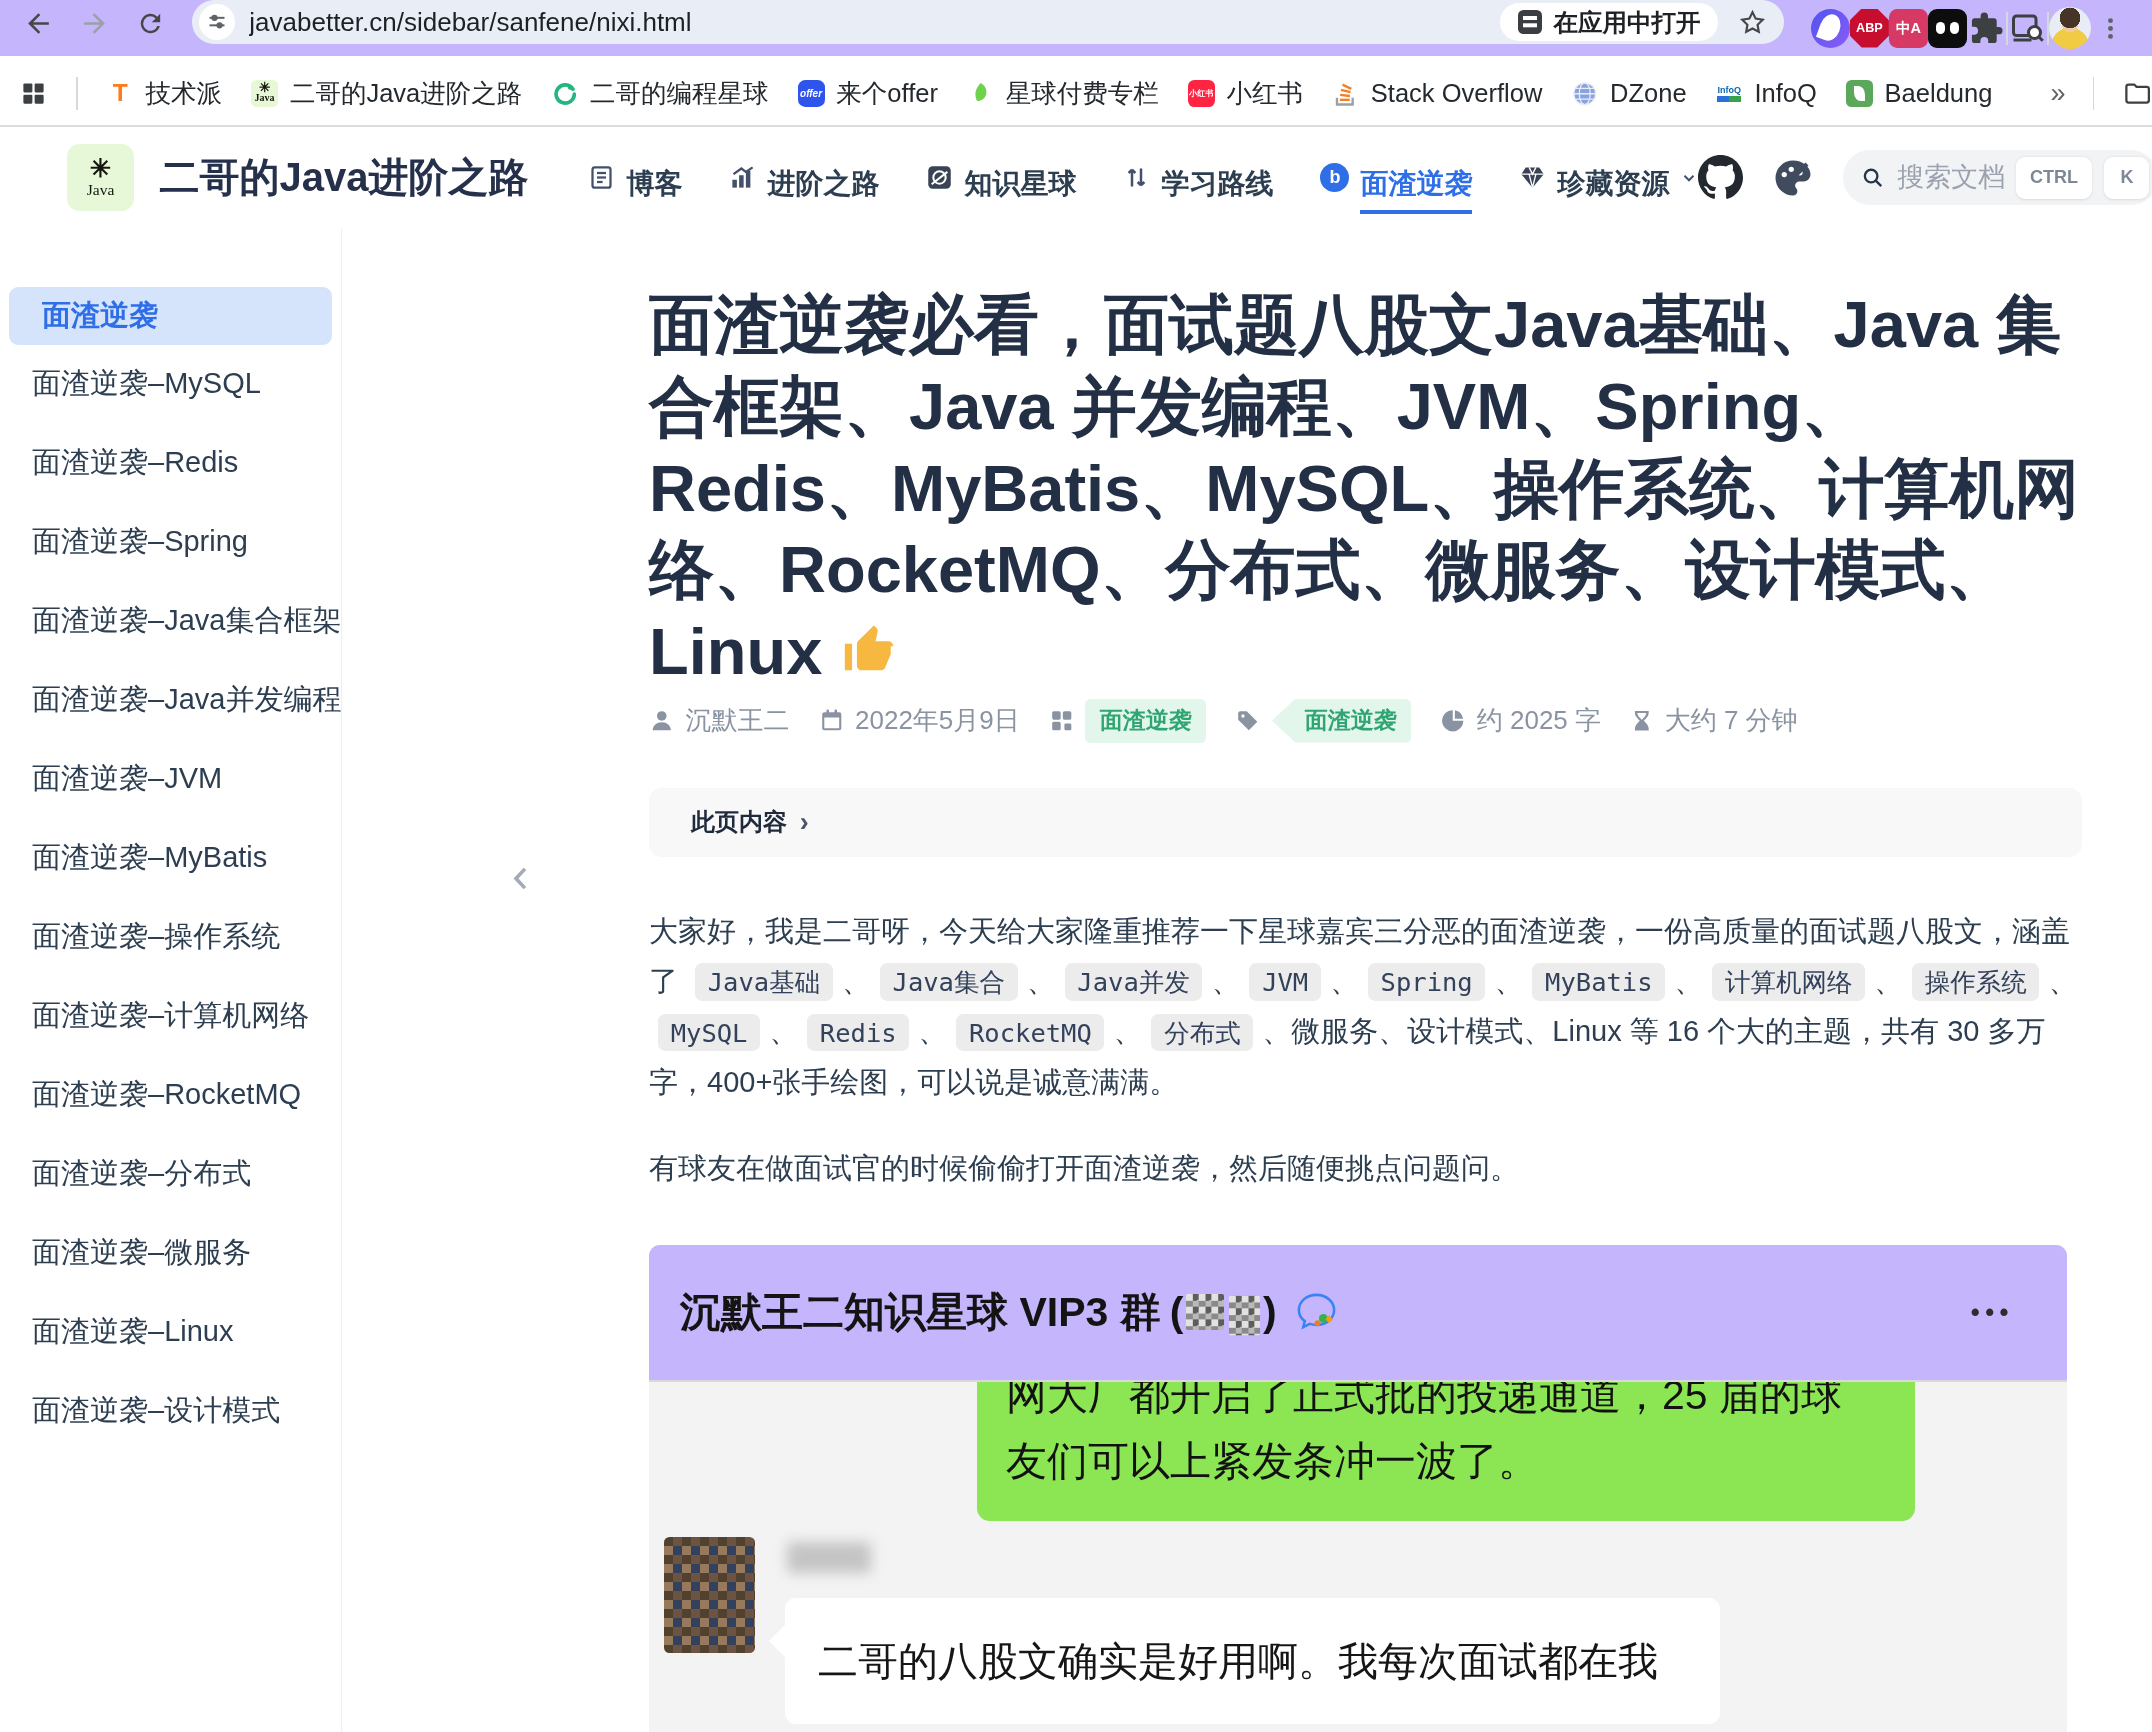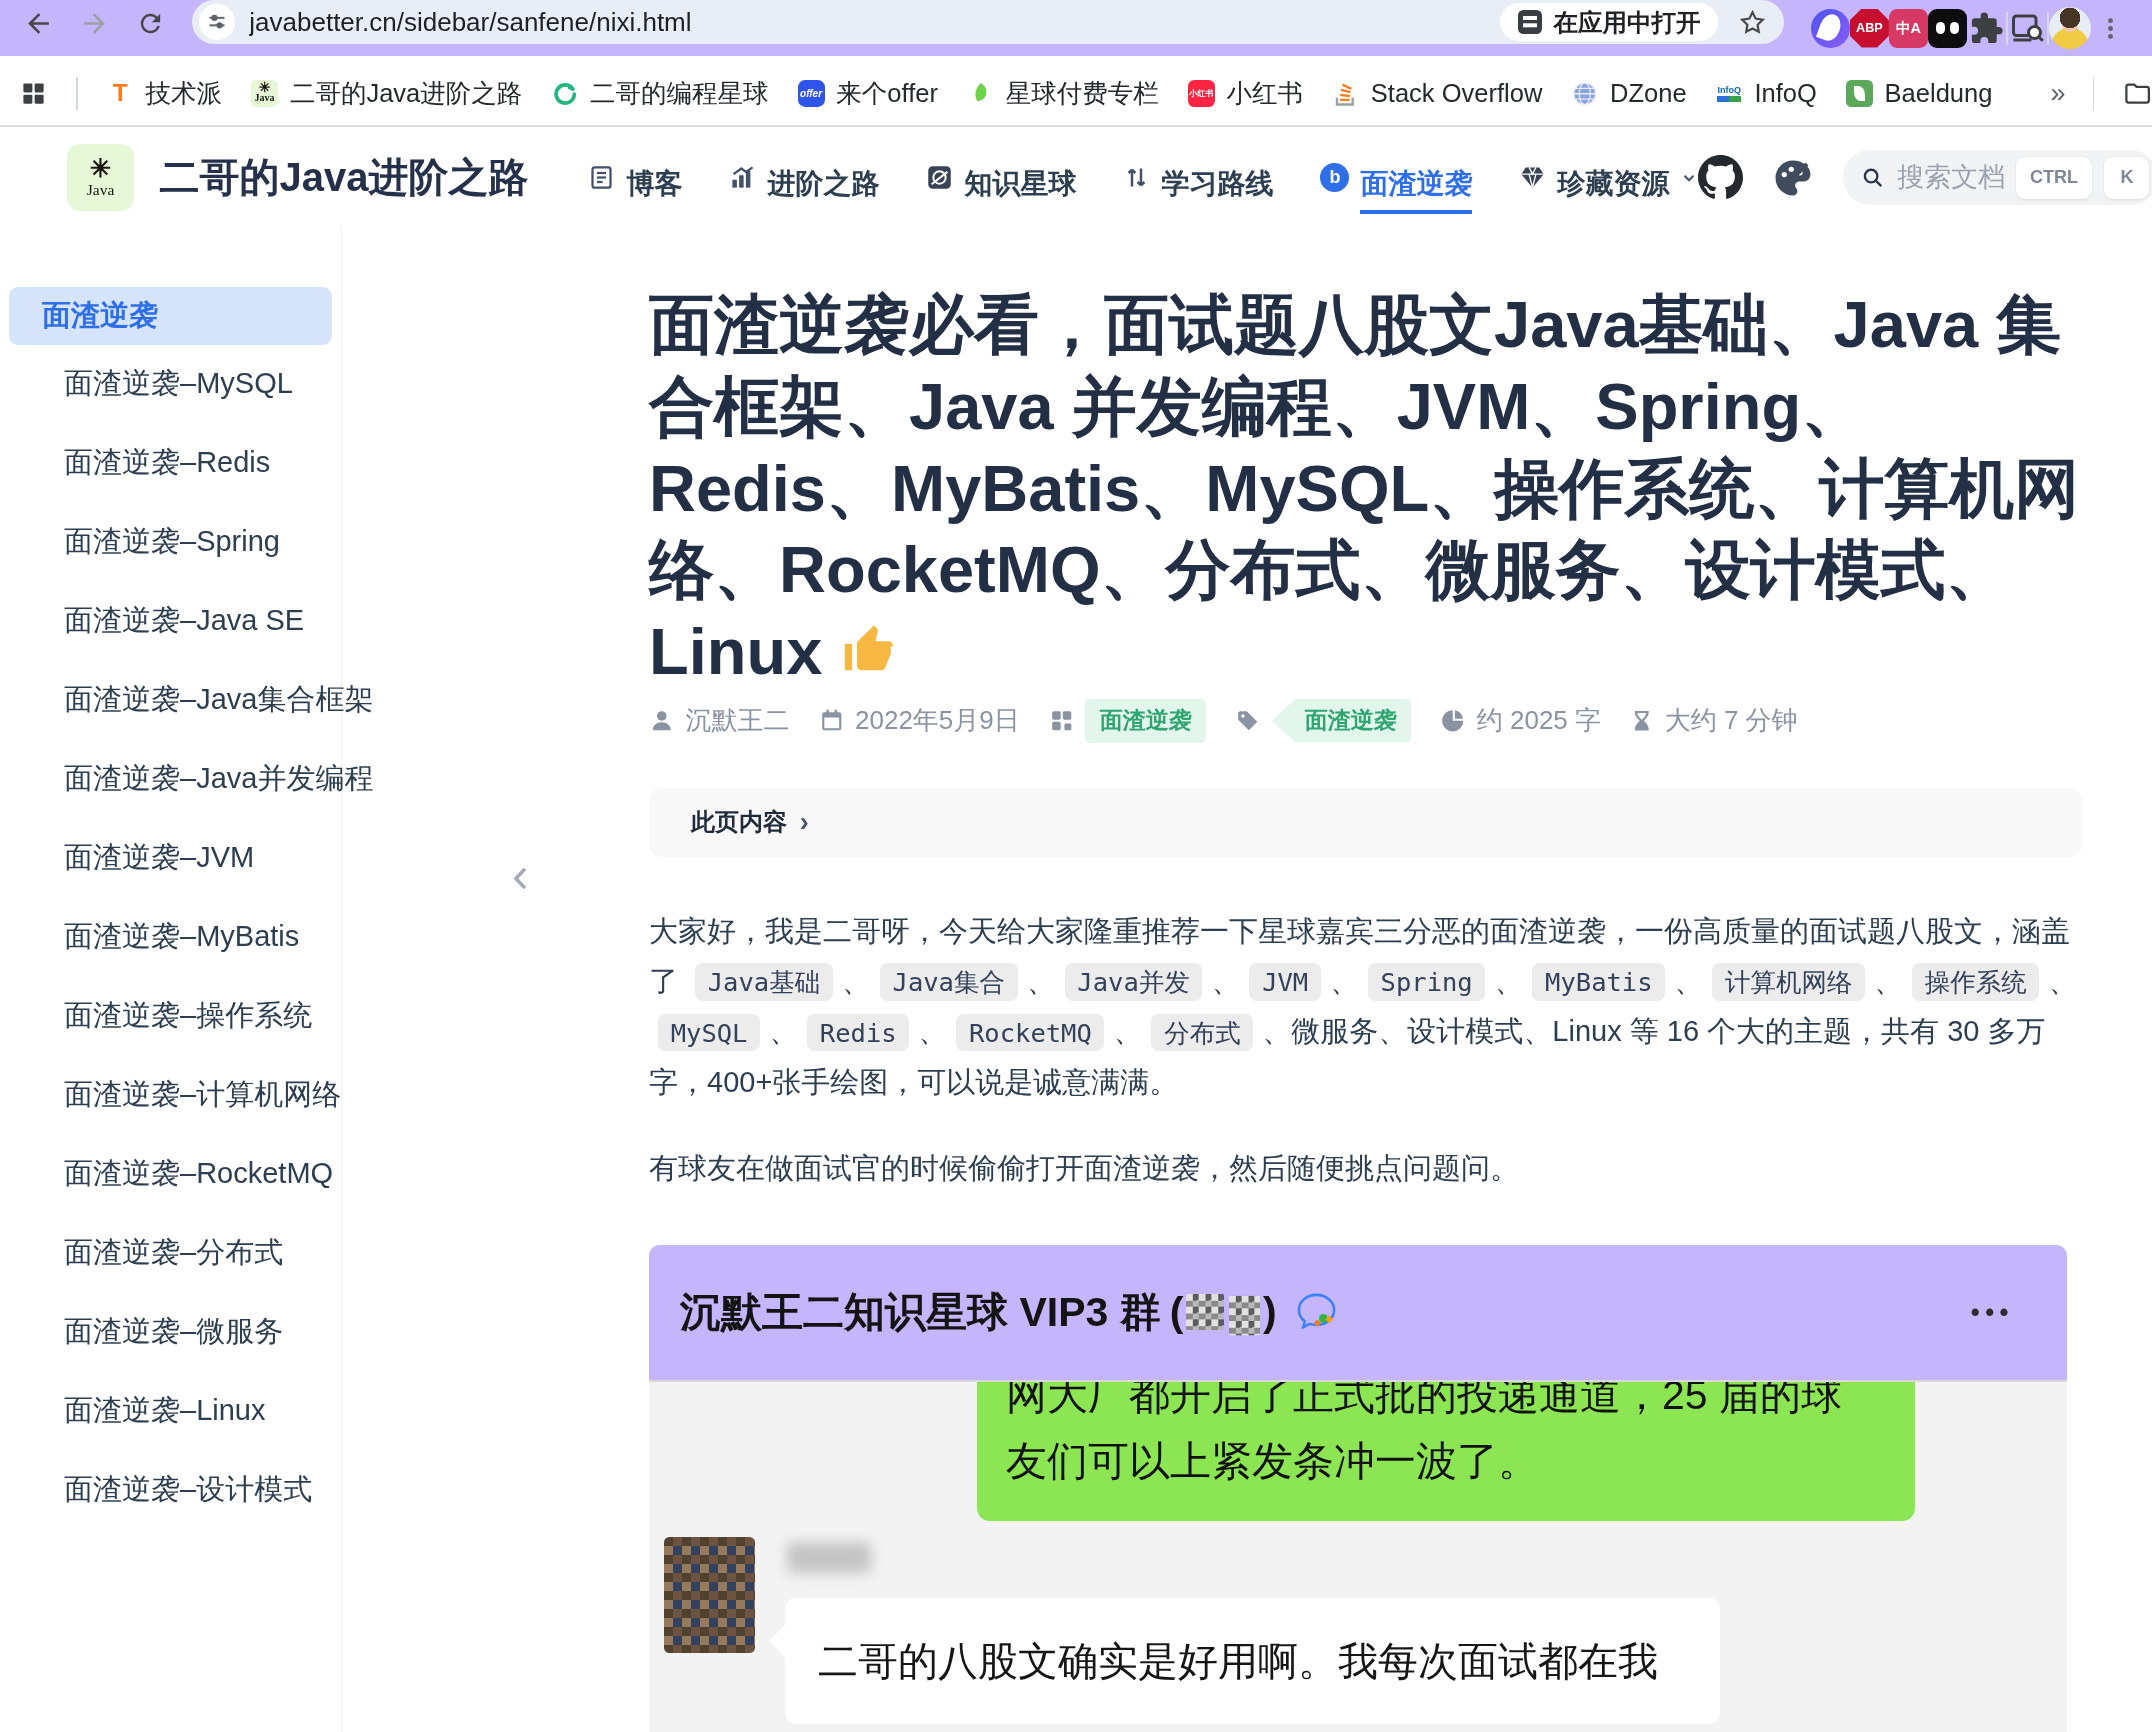--- a/index.html
+++ b/index.html
@@ -66,21 +66,21 @@
   .hdr-right { margin-left:auto; display:flex; align-items:center; gap:29px; }
   .searchbox { width:315px; height:55px; background:#f2f3f5; border-radius:27px; display:flex; align-items:center; gap:12.7px; padding:0 9px 0 18px; }
   .searchbox input { border:0; outline:0; background:transparent; font-size:27px; color:#202a3a; width:124px; min-width:0; font-family:"Liberation Sans", sans-serif; }
   .searchbox input::placeholder { color:#9aa2af; }
   .key { background:#fff; border-radius:9px; height:42px; min-width:42px; padding:0 17px; display:flex; align-items:center; justify-content:center; font-size:18px; font-weight:600; color:#7e8796; box-shadow:0 0.9px 2.7px rgba(0,0,0,.10); }
 
   
   .page { display:flex; position:relative; min-height:1488px; align-items:stretch; }
   .sidebar { width:342px; flex:none; border-right:0.9px solid #edeff2; padding-top:58px; }
   .sb-active { margin:0 9px; height:58px; background:#d6e4fb; color:#2e6ee7; border-radius:9px; display:flex; align-items:center; padding-left:33px; font-size:29px; font-weight:600; }
-  .sb-item { height:79px; display:flex; align-items:center; padding-left:64px; font-size:29px; color:#2c3e50; font-weight:500; white-space:nowrap; }
+  .sb-item { height:79px; display:flex; align-items:center; padding-left:32px; font-size:29px; color:#2c3e50; font-weight:500; white-space:nowrap; }
   .sb-item:first-of-type { margin-top:23.6px; }
   .collapse-handle { position:absolute; left:505px; top:633px; }
 
   .content { margin-left:307px; width:1433px; padding-top:55px; }
   .article-title { font-size:65px; line-height:1.26; font-weight:700; color:#222f44; }
   .thumb-svg { display:inline-block; vertical-align:-5.5px; }
   .sr { position:absolute; width:0.9px; height:0.9px; overflow:hidden; opacity:0; }
 
   .meta { display:flex; align-items:center; gap:29px; color:#8a93a2; font-size:26px; }
   .meta-item { display:flex; align-items:center; gap:11px; white-space:nowrap; }
@@ -380,21 +380,20 @@
     </div>
   </div>
 
   <div class="page">
 
     <aside class="sidebar">
       <div class="sb-active">面渣逆袭</div>
       <div class="sb-item">面渣逆袭–MySQL</div>
       <div class="sb-item">面渣逆袭–Redis</div>
       <div class="sb-item">面渣逆袭–Spring</div>
-      <div class="sb-item">面渣逆袭–Java SE</div>
       <div class="sb-item">面渣逆袭–Java集合框架</div>
       <div class="sb-item">面渣逆袭–Java并发编程</div>
       <div class="sb-item">面渣逆袭–JVM</div>
       <div class="sb-item">面渣逆袭–MyBatis</div>
       <div class="sb-item">面渣逆袭–操作系统</div>
       <div class="sb-item">面渣逆袭–计算机网络</div>
       <div class="sb-item">面渣逆袭–RocketMQ</div>
       <div class="sb-item">面渣逆袭–分布式</div>
       <div class="sb-item">面渣逆袭–微服务</div>
       <div class="sb-item">面渣逆袭–Linux</div>

